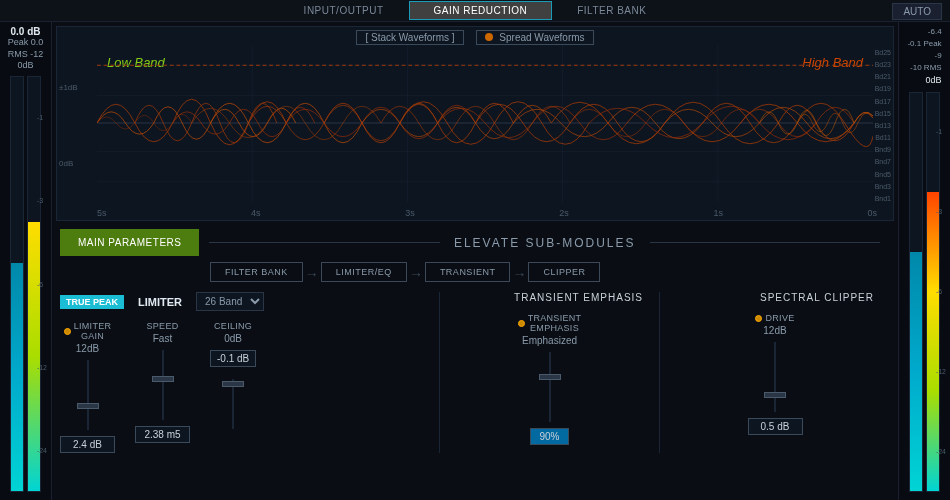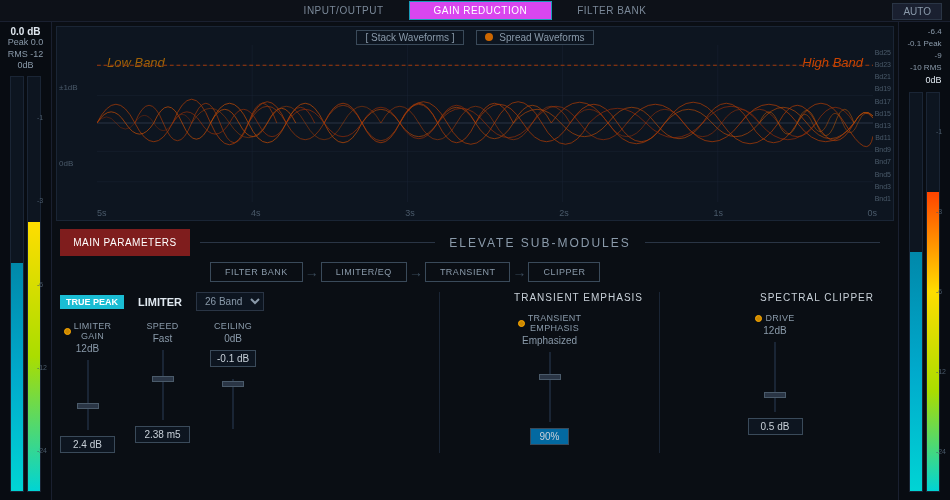--- a/index.html
+++ b/index.html
@@ -26,21 +26,21 @@
     }
     .top-tab {
       padding: 3px 24px;
       font-size: 10px;
       color: #7a8898;
       cursor: pointer;
       border: 1px solid transparent;
       letter-spacing: 0.5px;
     }
     .top-tab.active {
-      background: #d946ef;
+      background: #404040;
       color: #fff;
       border-color: #1a9bb8;
     }
     .top-tab.inactive {
       color: #7a8898;
     }
     .auto-btn {
       position: absolute;
       right: 8px;
       top: 3px;
@@ -163,21 +163,21 @@
       top: 18px;
       left: 40px;
       right: 20px;
       bottom: 18px;
     }
 
     .band-label-left {
       position: absolute;
       top: 28px;
       left: 50px;
-      color: #a16207;
+      color: #84cc16;
       font-size: 13px;
       font-style: italic;
     }
     .band-label-right {
       position: absolute;
       top: 28px;
       right: 30px;
       color: #cc4400;
       font-size: 13px;
       font-style: italic;
@@ -204,24 +204,24 @@
       font-size: 8px;
       color: #4a5a6a;
     }
 
     
     .submodules-section {
       padding: 4px 8px;
       flex: 1;
     }
     .main-params-btn {
-      background: #7f1d1d;
+      background: #4d7c0f;
       border: none;
       color: #fff;
-      padding: 8px 8px;
+      padding: 8px 18px;
       font-size: 10px;
       letter-spacing: 0.5px;
       cursor: pointer;
       min-width: 130px;
       text-align: center;
     }
     .module-box {
       border: 1px solid #3a4a5a;
       padding: 4px 14px;
       font-size: 9px;

